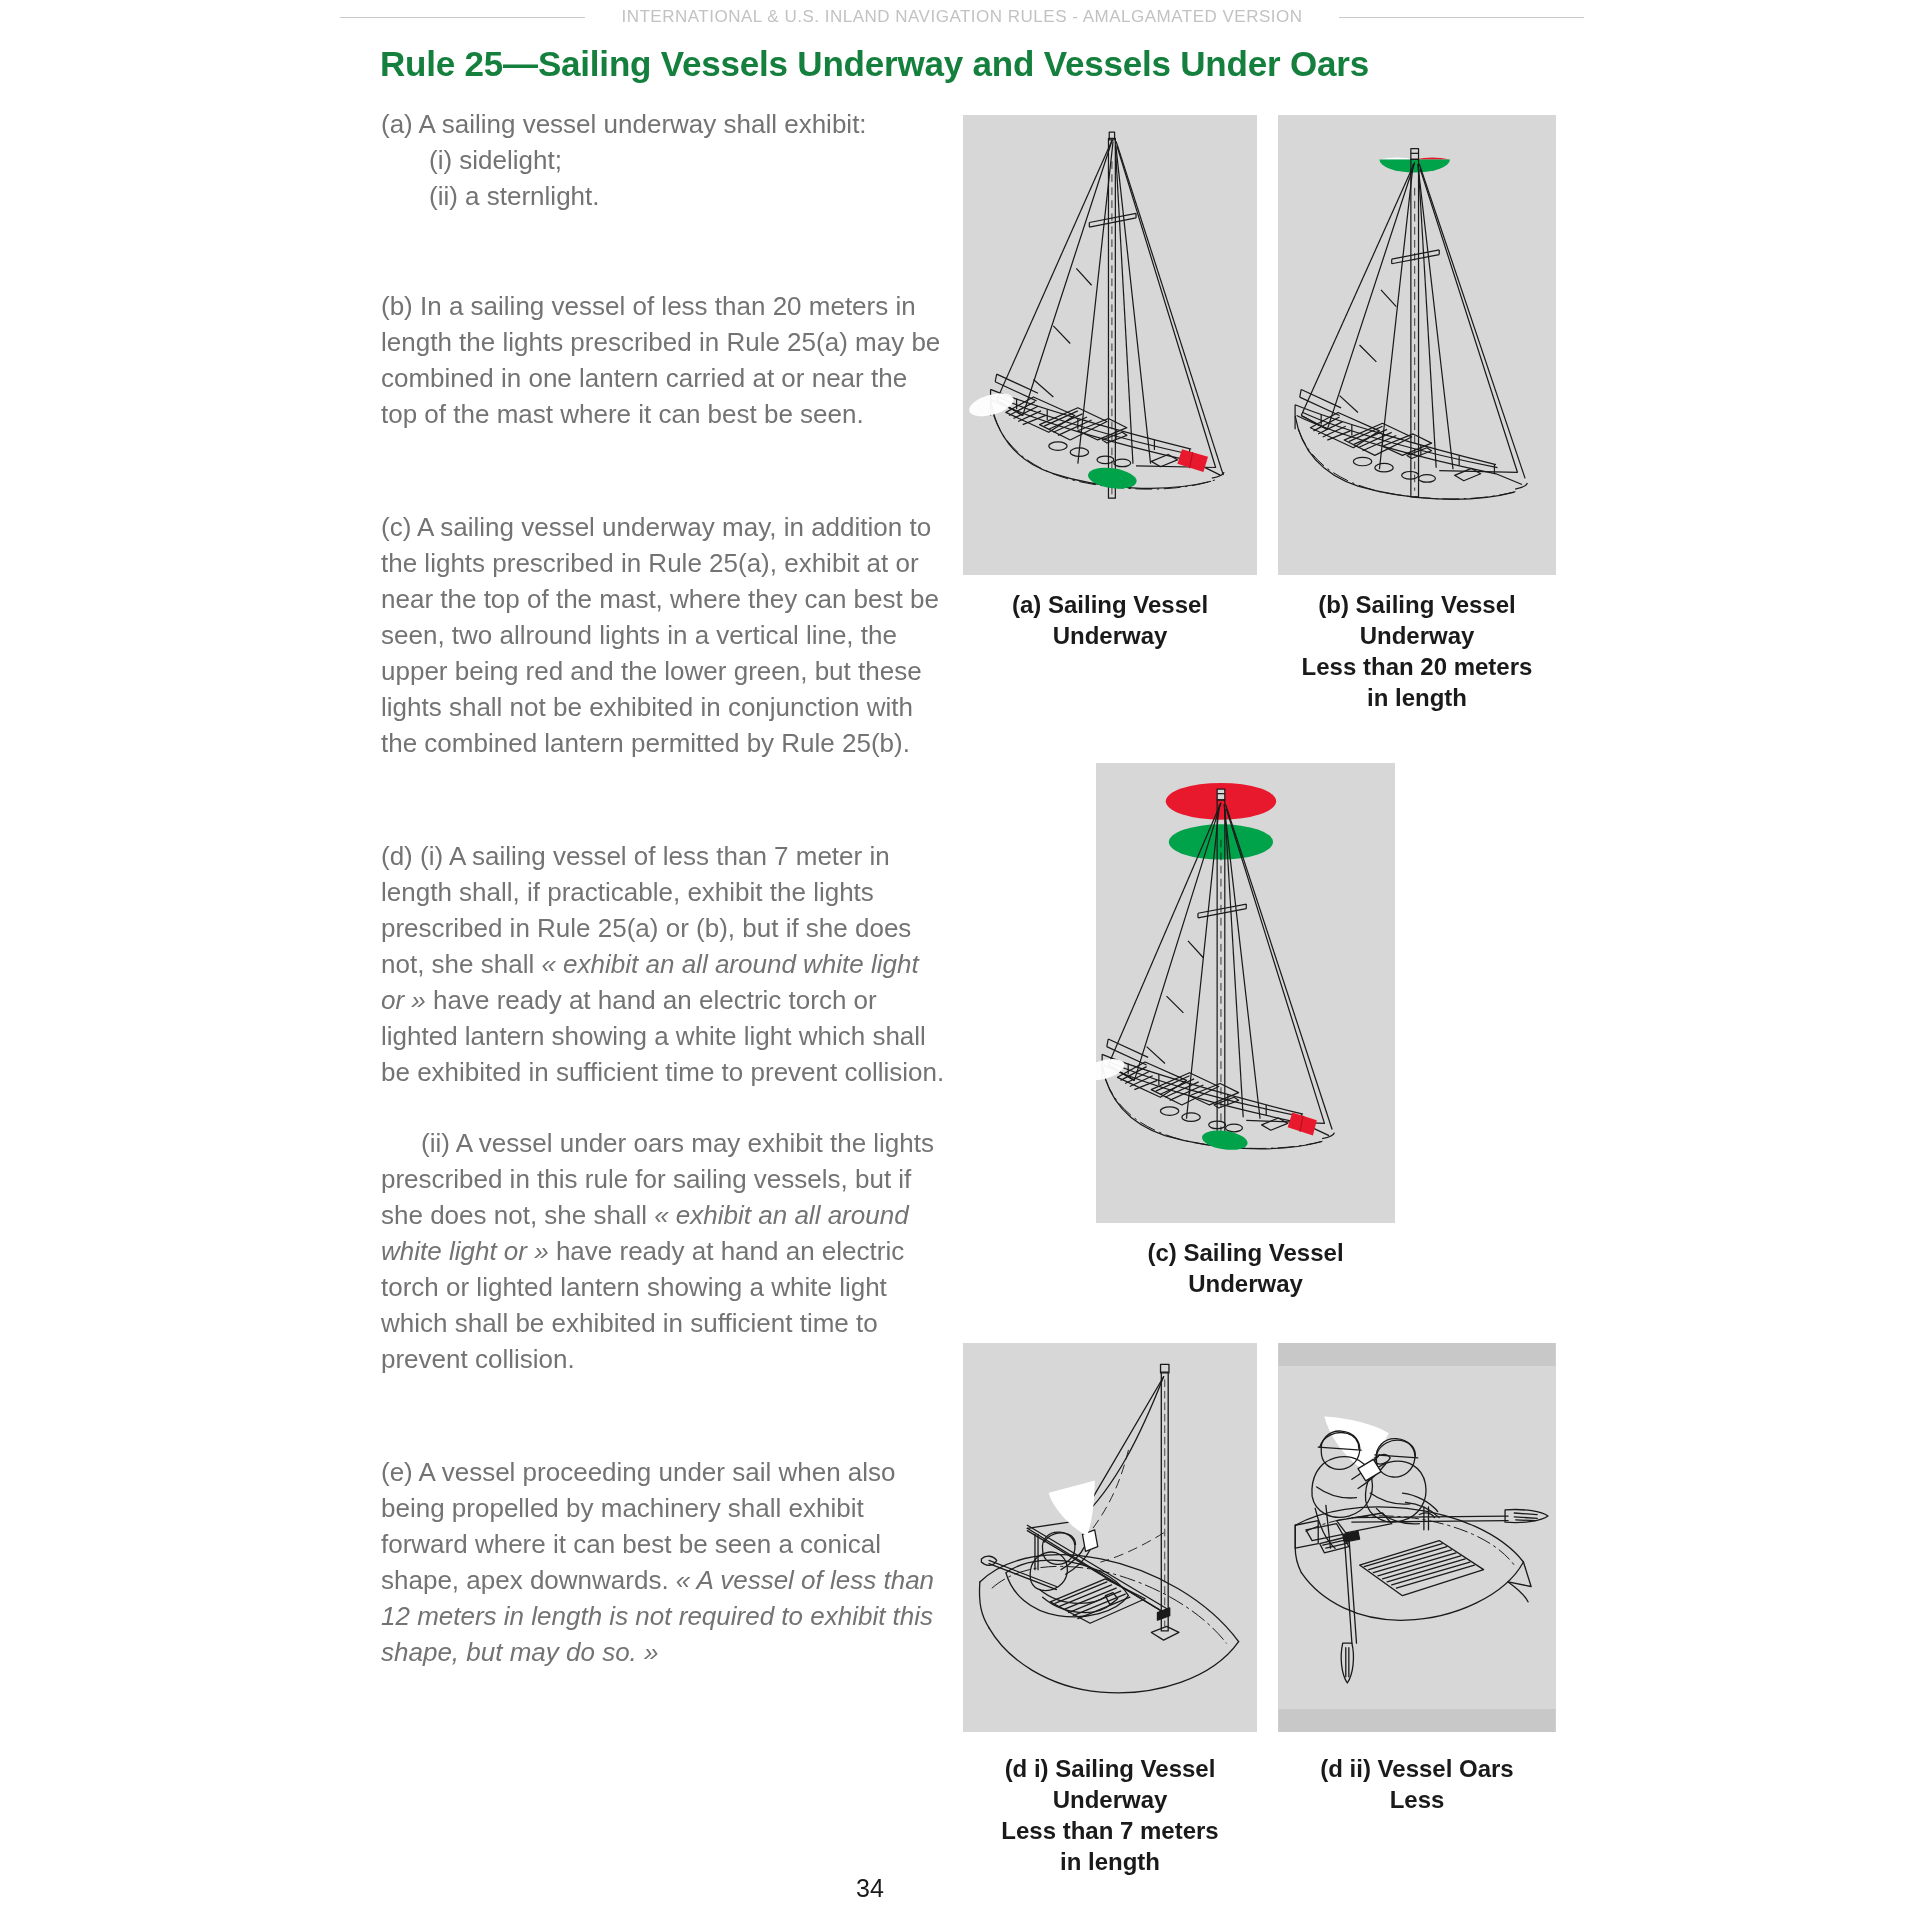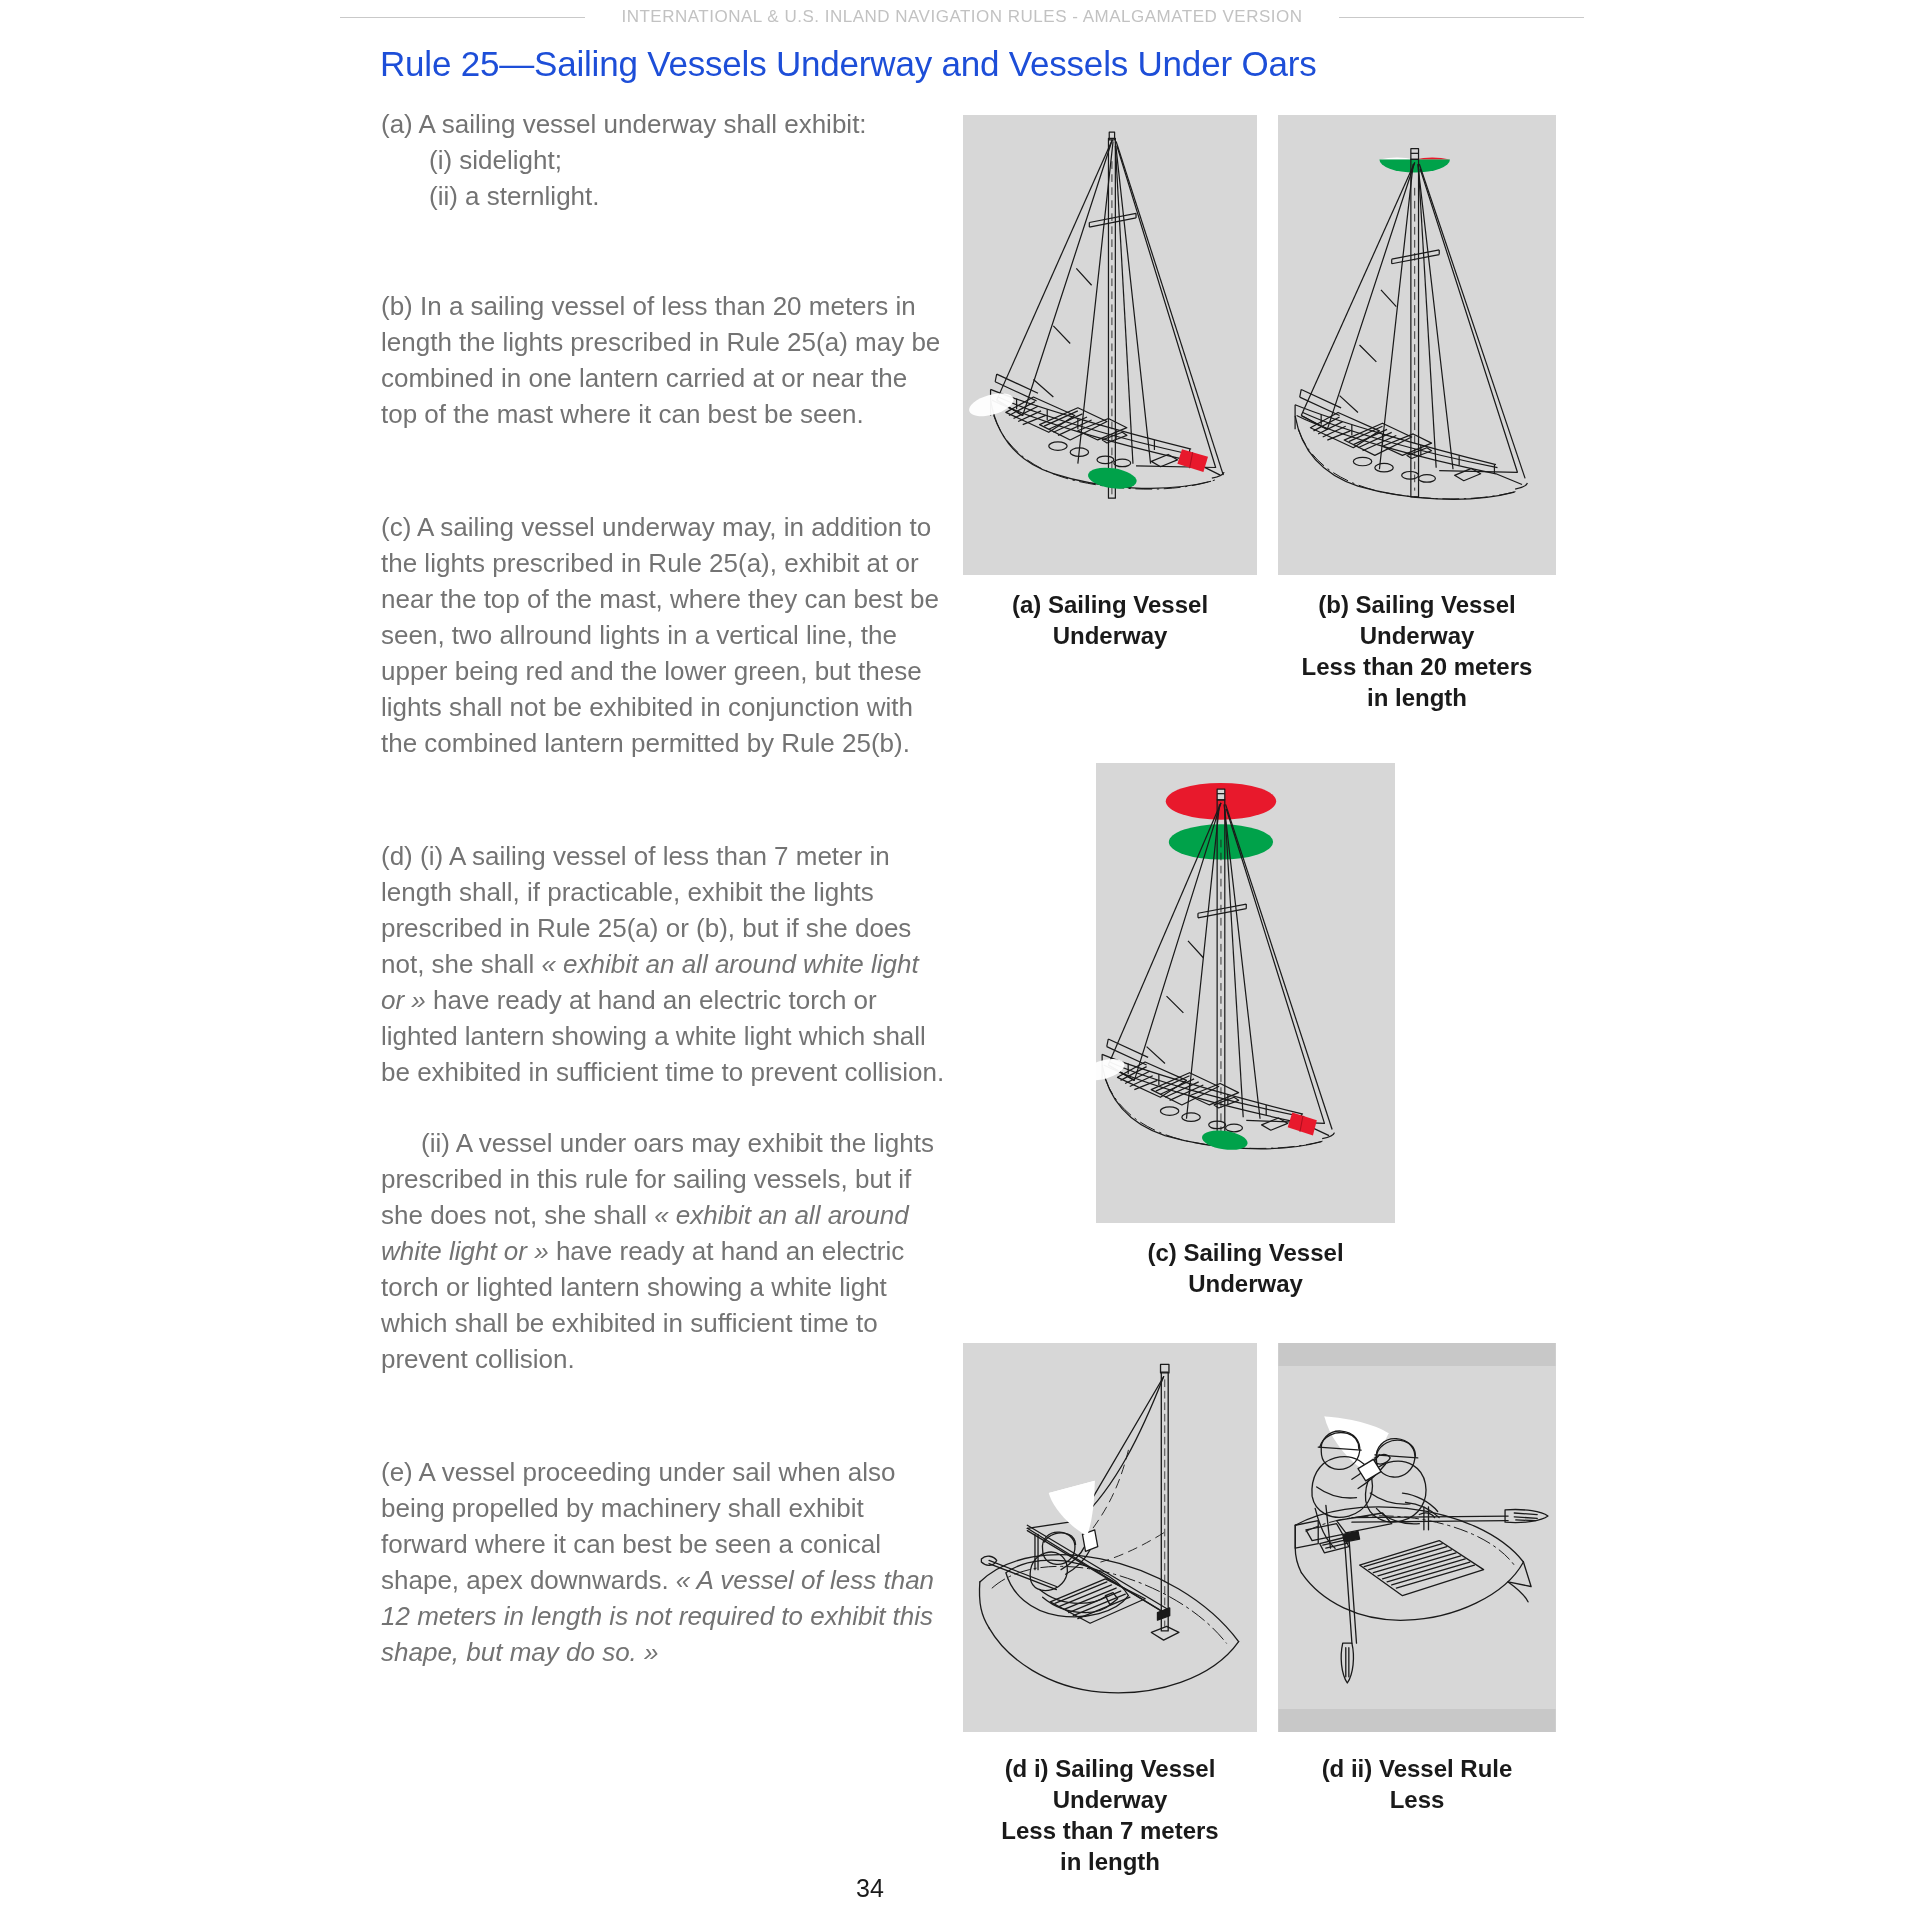--- a/index.html
+++ b/index.html
@@ -41,22 +41,22 @@
     font-weight: 400;
   }
 
   
   .page-title {
     position: absolute;
     top: 44px;
     left: 380px;
     width: 1457px;
     font-size: 35px;
-    font-weight: normal;
-    color: #1d4ed8;
+    font-weight: bold;
+    color: #15803d;
     letter-spacing: -0.2px;
   }
 
   
   .text-col {
     position: absolute;
     top: 106px;
     left: 381px;
     width: 564px;
     font-size: 26px;
@@ -476,21 +476,21 @@
         <path d="M104 164 L124 152 L134 168 L114 180 Z" fill="#ffffff"></path>
 
         <path d="M48 216 C54 240 62 258 74 268"></path>
         <path d="M62 212 L68 268"></path>
 
         <path d="M36 244 L76 236 L84 250 L44 258 Z"></path>
       </g>
     </svg>
   </div>
   <div class="caption" style="left:1278px; top:1753px; width:278px;">
-    <div>(d ii) Vessel Rule</div>
+    <div>(d ii) Vessel Oars</div>
     <div>Less</div>
   </div>
 
 </div>
 
 <div class="folio">
   <span>34</span>
 </div>
 
 

